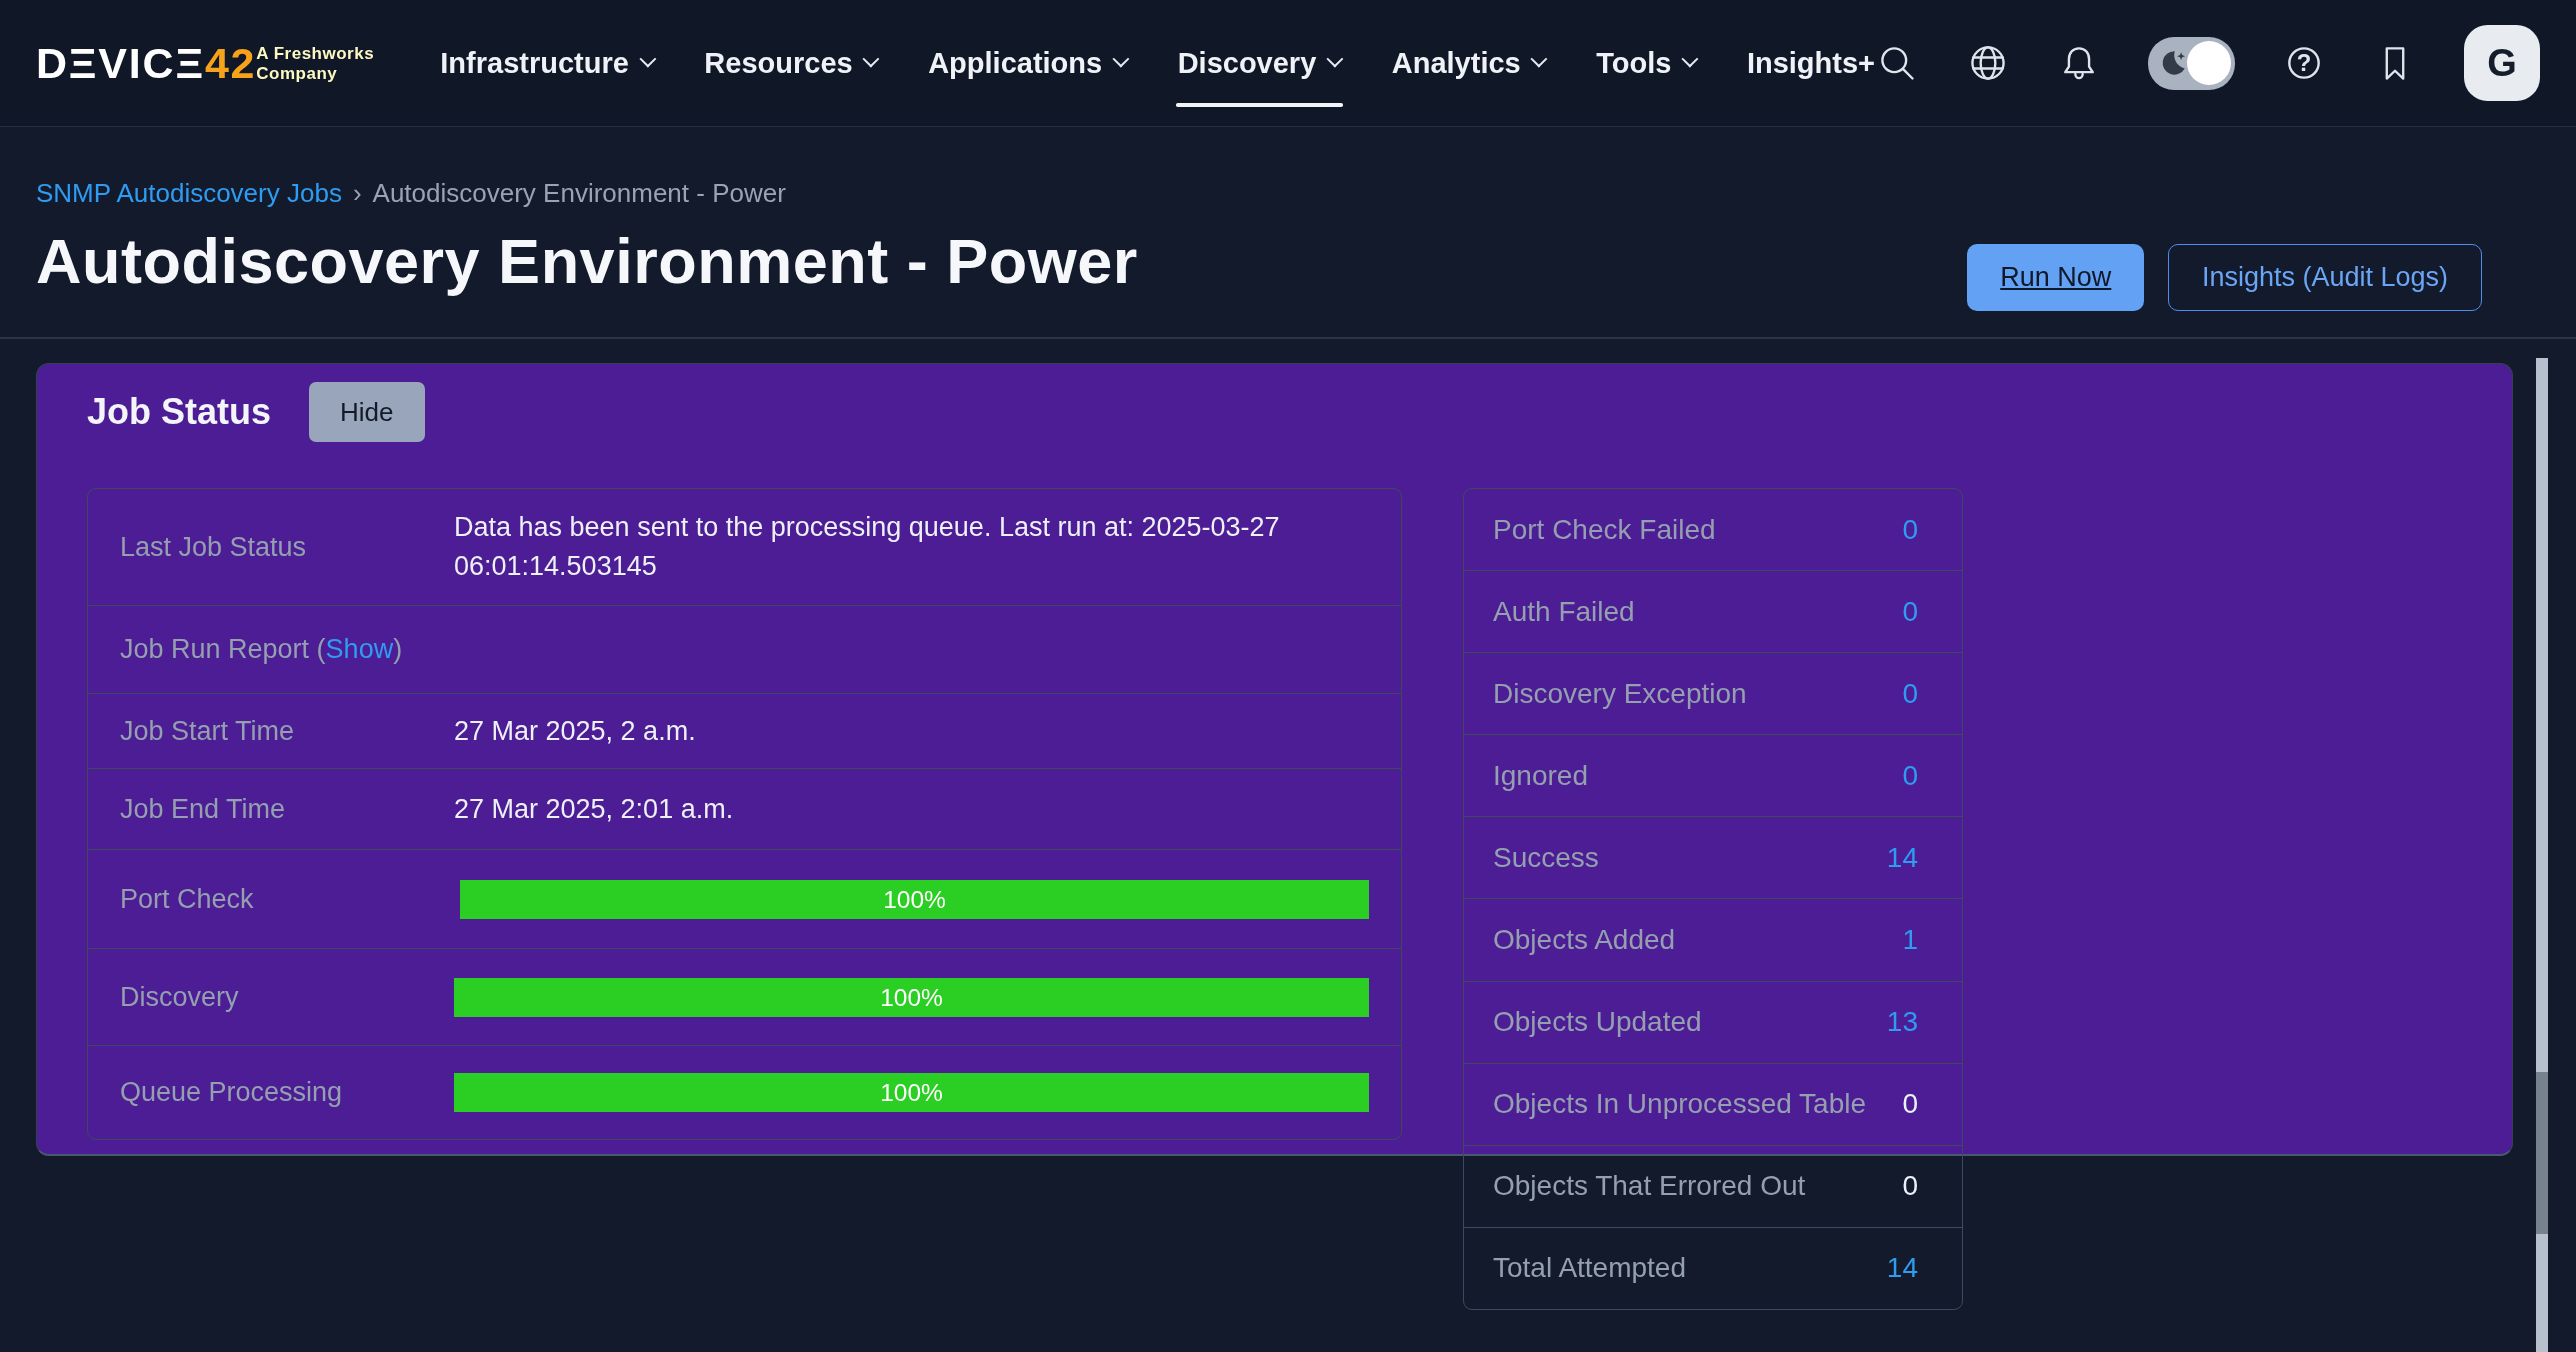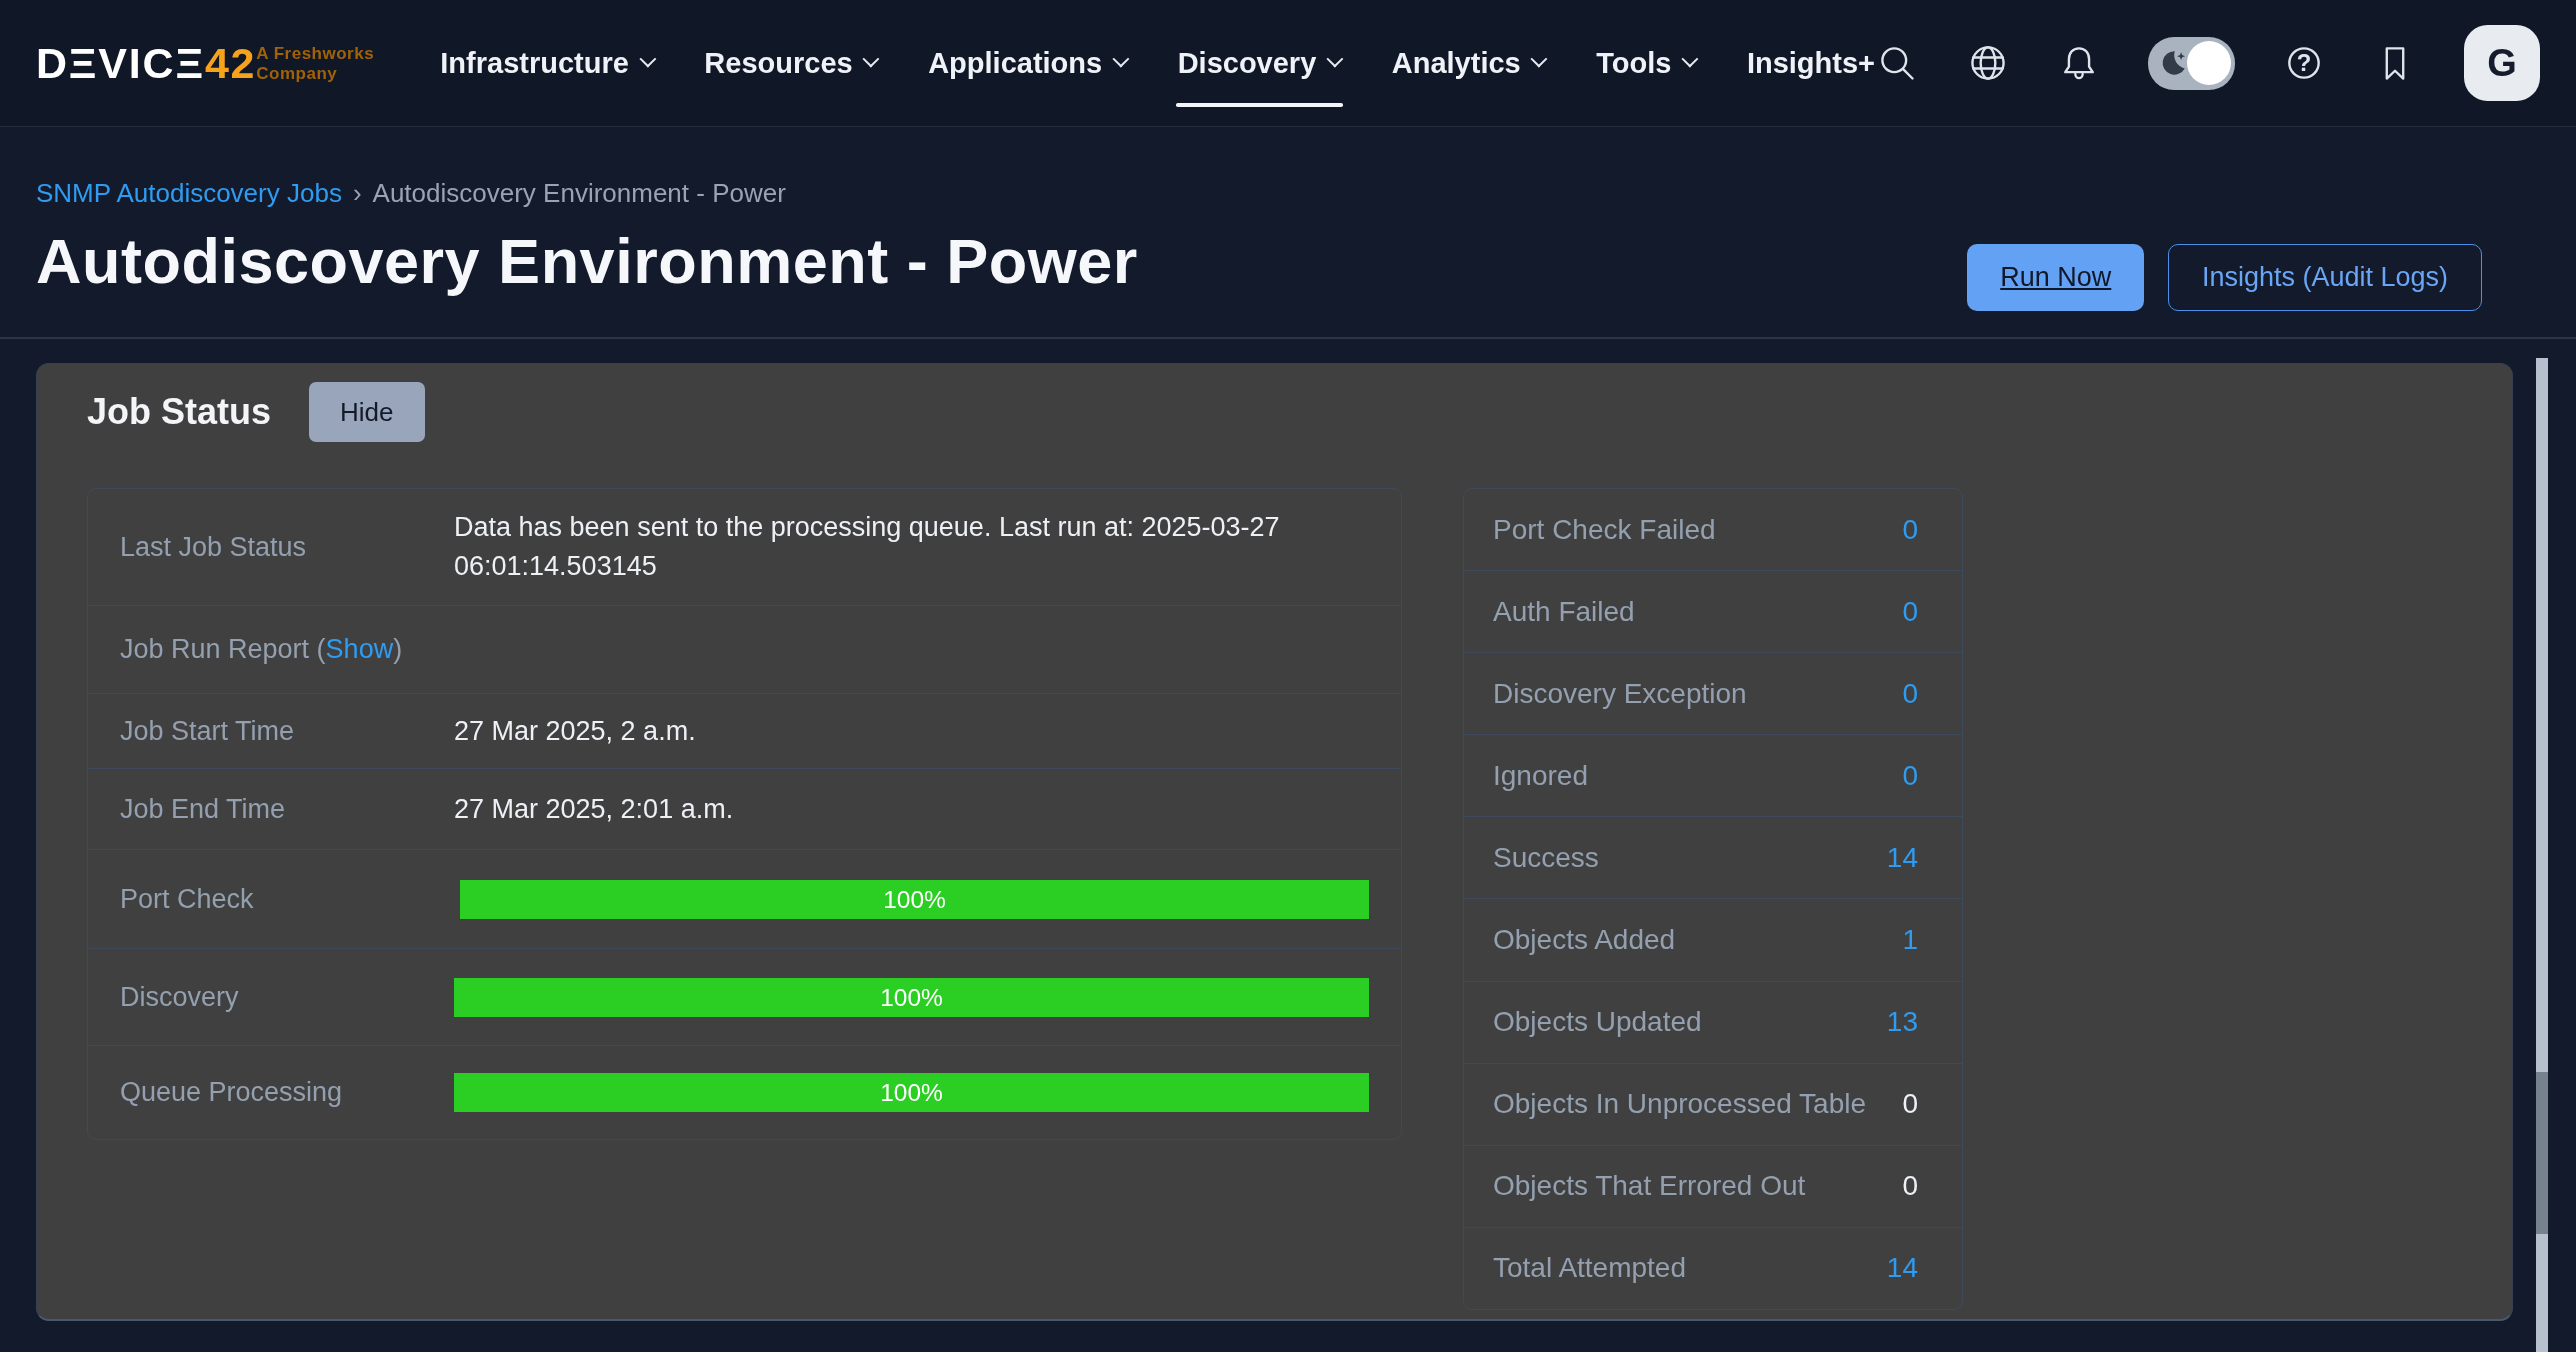--- a/index.html
+++ b/index.html
@@ -7,21 +7,21 @@
   body { font-family:"Liberation Sans", sans-serif; background:#121A2B; color:#EDF1F6; }
   #app { position:relative; width:2576px; height:1352px; }
 
   
   .navbar { position:absolute; top:0; left:0; width:2576px; height:127px;
             background:#101727; border-bottom:1.8px solid #232D3F;
             display:flex; align-items:center; padding:0 36px; }
   .brand { display:flex; flex-direction:row; justify-content:center; margin-right:58px; }
   .brand-line { font-size:43px; font-weight:700; letter-spacing:1.8px; line-height:45px; color:#FFFFFF; }
   .brand-accent { color:#F7A21B; }
-  .brand-tag { font-size:17px; font-weight:700; letter-spacing:0.5px; color:#a16207; margin-top:3.6px; }
+  .brand-tag { font-size:17px; font-weight:700; letter-spacing:0.5px; color:#fef9c3; margin-top:3.6px; }
 
   .menu { display:flex; align-items:center; gap:51px; }
   .menu-item { position:relative; display:flex; align-items:center; font-size:29px; font-weight:600;
                color:#EFF2F6; cursor:pointer; }
   .chev { width:11.8px; height:11.8px; border-right:2.7px solid #E8ECF0; border-bottom:2.7px solid #E8ECF0;
           transform:rotate(45deg); margin-left:12.7px; margin-top:-7.3px; }
   .menu-item.active::after { content:""; position:absolute; left:-1.8px; right:-1.8px; bottom:-27px;
           height:3.6px; background:#F2F4F7; border-radius:1.8px; }
 
   .nav-right { margin-left:auto; display:flex; align-items:center; gap:47px; }
@@ -40,22 +40,22 @@
   .breadcrumb a { color:#2F9CF2; text-decoration:none; cursor:pointer; }
   h1.page-title { margin-top:16.3px; font-size:63px; font-weight:700; letter-spacing:0.5px; color:#F5F7FA; }
   .header-actions { position:absolute; top:115px; right:94px; display:flex; gap:23.6px; }
   .btn { height:67px; border-radius:10px; font-size:27px; font-family:inherit; display:flex;
          align-items:center; padding:0 33px; cursor:pointer; }
   .btn-primary { background:#63A1F4; color:#10192A; border:none; font-weight:500;text-decoration:underline; }
   .btn-outline { background:transparent; color:#6AA6F5; border:1.8px solid #4E8FE8; }
   .header-divider { position:absolute; top:337px; left:0; width:2576px; height:1.8px; background:#2A3546; }
 
   
-  .card { position:absolute; top:363px; left:36px; width:2477px; height:958px;
-          background:#404040; border:0.9px solid #354153; border-bottom:2.7px solid #4A5970; border-radius:12.7px; }
+  .card { position:absolute; top:363px; left:36px; width:2477px; height:793px;
+          background:#4c1d95; border:0.9px solid #354153; border-bottom:2.7px solid #4A5970; border-radius:12.7px; }
   .card-head { position:absolute; top:18px; left:50px; display:flex; align-items:center; gap:38px; }
   .card-title { font-size:36px; font-weight:700; color:#F3F5F8; }
   .btn-hide { background:#98A5BA; color:#131B2A; border:none; border-radius:7px;
               font-size:26px; font-family:Liberation Sans, sans-serif; padding:14.5px 31px; cursor:pointer; }
 
   
   .details-table { position:absolute; top:124px; left:50px; width:1315px;
                    border:0.9px solid #3E4A5B; border-radius:9px; }
   .drow { display:flex; align-items:center; border-bottom:0.9px solid #3E4A5B; padding:0 32px; }
   .drow:last-child { border-bottom:none; }

